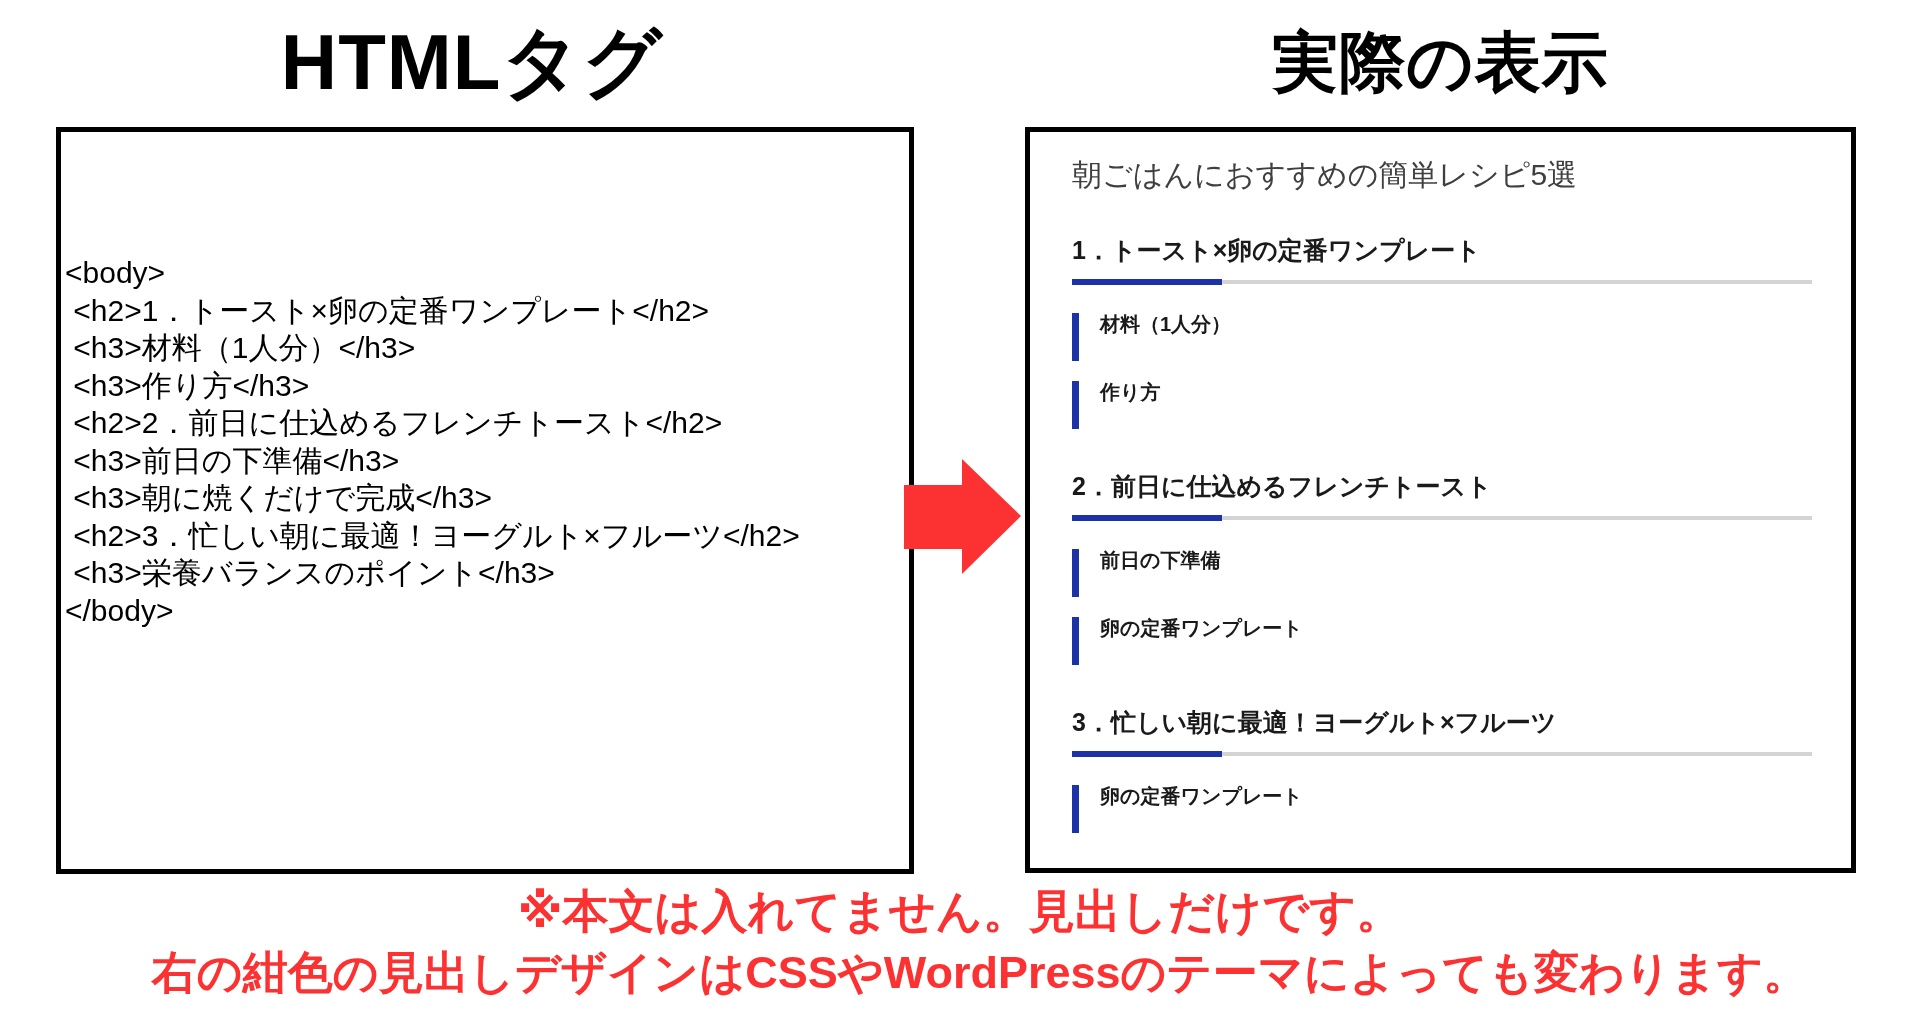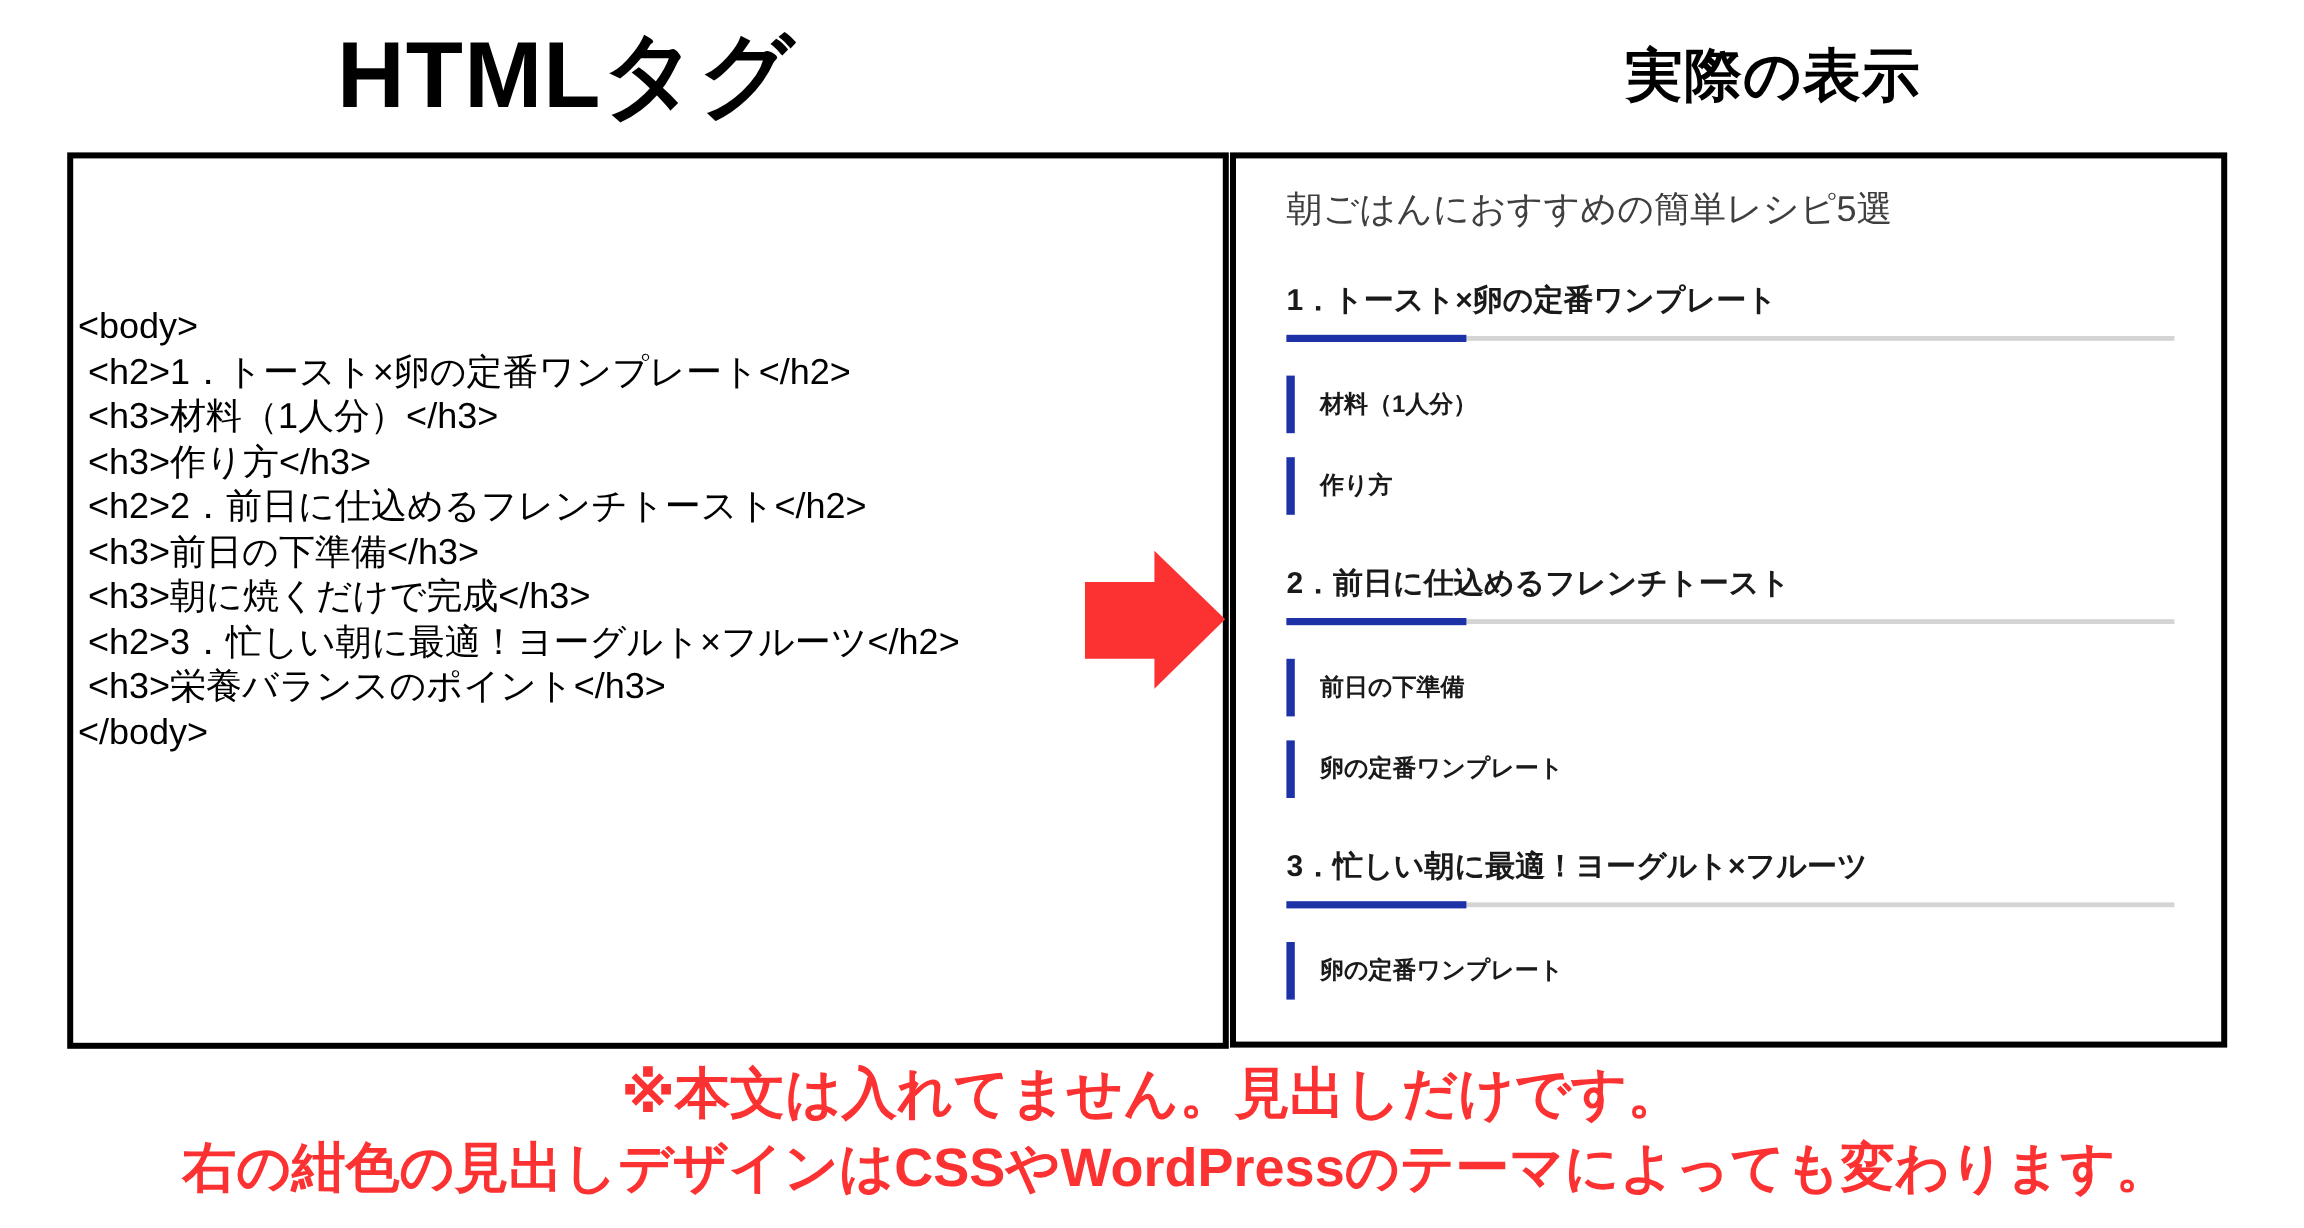--- a/index.html
+++ b/index.html
@@ -15,25 +15,25 @@
   body{font-family:"Liberation Sans","DejaVu Sans",sans-serif;}
   .canvas{position:relative;width:1920px;height:1023px;background:#fff;}
 
   
   .col-title{
     position:absolute;top:8px;height:110px;
     display:flex;align-items:center;justify-content:center;
     font-size:78px;font-weight:900;color:#000;letter-spacing:1px;
   }
   .col-title.left{left:56px;width:832px;}
-  .col-title.right{left:1062px;width:831px;font-size:48px;}
+  .col-title.right{left:1025px;width:831px;font-size:66px;}
 
   
   .code-box{
-    position:absolute;left:56px;top:127px;width:968px;height:747px;
+    position:absolute;left:56px;top:127px;width:858px;height:747px;
     border:5px solid #000;background:#fff;
   }
   .code-lines{padding:122px 2px 0 4px;}
   .code-line{
     white-space:pre;font-size:30px;line-height:37.5px;color:#000;
     font-family:"Liberation Sans","DejaVu Sans",sans-serif;
   }
 
   
   .arrow{position:absolute;left:904px;top:459px;width:118px;height:116px;color:var(--arrow-red);}
@@ -56,21 +56,21 @@
   }
   .pv-h2-rule::before{
     content:"";position:absolute;left:0;right:0;top:1px;height:4px;
     background:var(--underline-gray);
   }
   .pv-h2-rule .blue{
     position:absolute;left:0;top:0;width:150px;height:6px;
     background:var(--accent-navy);
   }
   .pv-h3{
-    margin-top:28px;display:flex;align-items:center;height:48px;
+    margin-top:28px;display:flex;align-items:flex-start;height:48px;
   }
   .pv-h3 + .pv-h3{margin-top:20px;}
   .pv-h3 .bar{
     width:7px;height:48px;background:var(--accent-navy);flex:0 0 auto;
   }
   .pv-h3-text{
     padding-left:21px;font-size:20px;font-weight:700;color:var(--heading-dark);line-height:1.1;
   }
 
   

